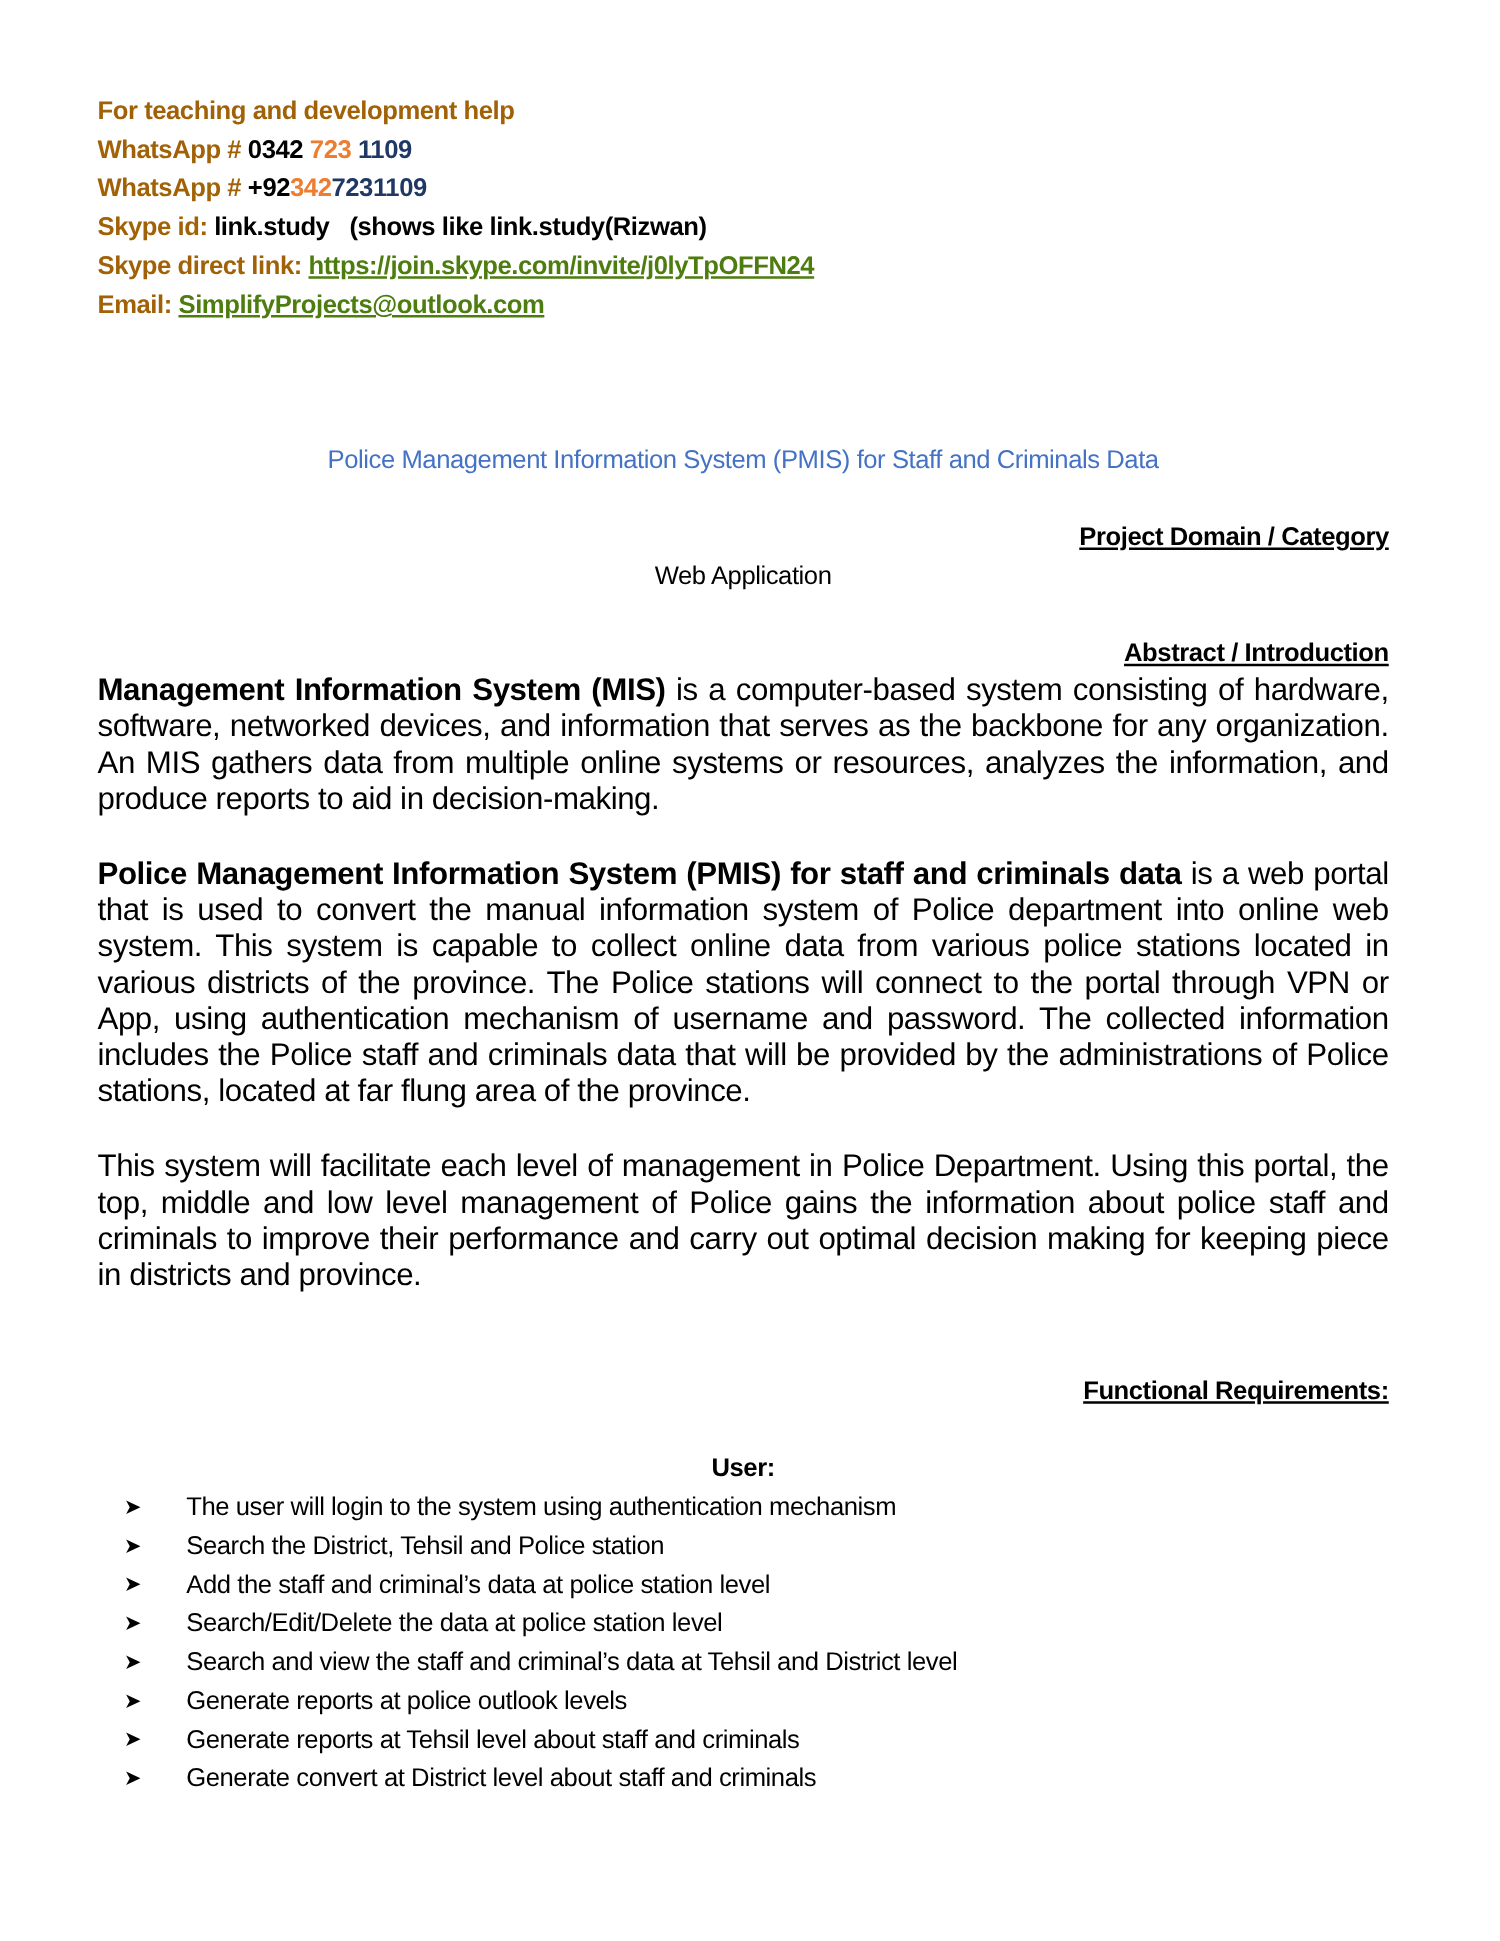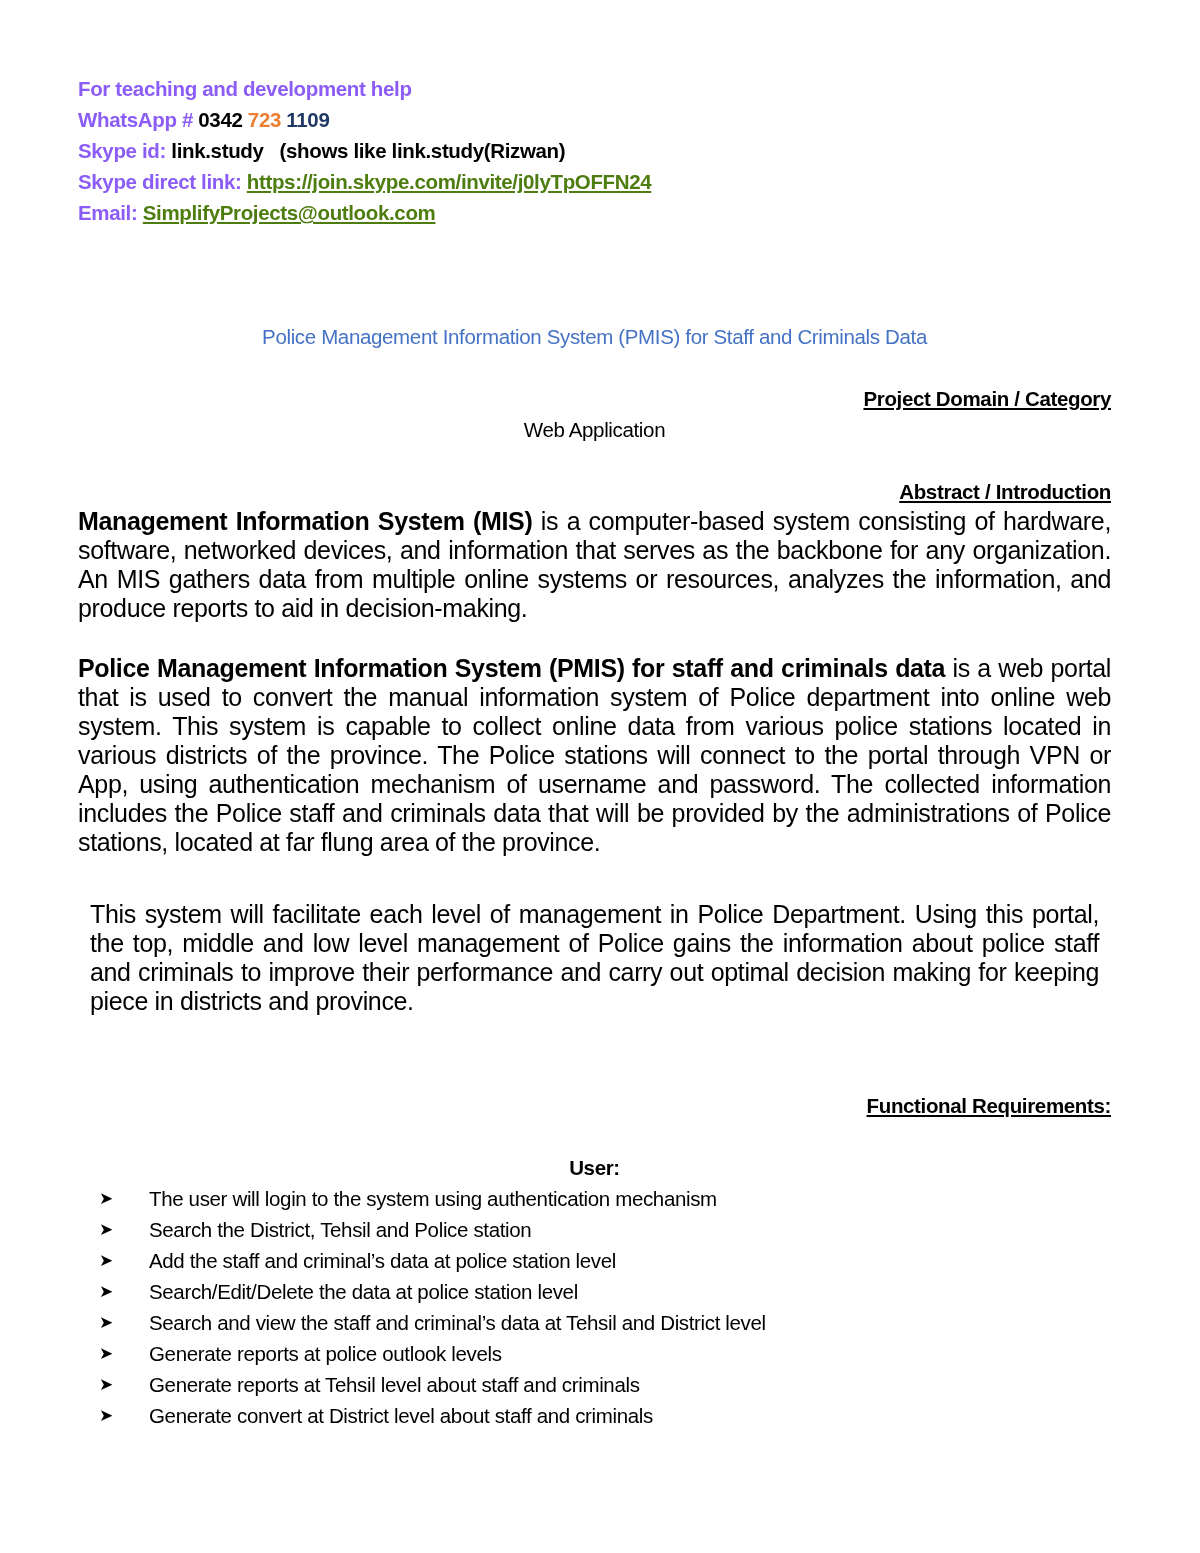--- a/index.html
+++ b/index.html
@@ -1,21 +1,21 @@
 <!DOCTYPE html>
 <html><head>
   <meta charset="utf-8">
   <style>
     html, body { margin: 0; padding: 0; background: #ffffff; }
     body { width: 1200px; height: 1553px; position: relative; overflow: hidden;
            font-family: "Liberation Sans", sans-serif; color: #000; }
     .page { position: absolute; left: 78px; top: 73px; width: 1033px; }
     .ln { font-size: 20.5px; line-height: 31px; height: 31px; white-space: nowrap; letter-spacing: -0.35px; }
     .hdr { font-weight: bold; }
-    .blue { color: #8b5cf6; }
+    .blue { color: #a16207; }
     .black { color: #000000; }
     .orange { color: #ed7d31; }
     .navy { color: #1f3864; text-align: right; }
     a.link { color: #4d7c0f; text-decoration: underline; }
     .title { text-align: center; color: #4472c4; font-size: 20.5px; line-height: 31px; letter-spacing: -0.35px; }
     .h-under { font-weight: bold; text-decoration: underline; font-size: 20.5px; line-height: 31px; letter-spacing: -0.35px; text-align: right; }
     .para { font-size: 25px; line-height: 29px; text-align: justify; text-align-last: left; letter-spacing: -0.35px; }
     .plain { font-size: 20.5px; line-height: 31px; letter-spacing: -0.35px; text-align: center; }
     .gap { height: 31px; }
     ul.req { list-style: none; margin: 0; padding: 0 0 0 21px; }
@@ -27,20 +27,23 @@
 <body>
 
 <div class="page">
 
   <div class="ln hdr blue">For teaching and development help</div>
 
   <div class="ln hdr">
     <span class="blue">WhatsApp # </span><span class="black">0342 </span><span class="orange">723</span><span class="navy"> 1109</span>
   </div>
 
+  <div class="ln hdr">
+    <span class="blue">WhatsApp # </span><span class="black">+92</span><span class="orange">342</span><span class="navy">7231109</span>
+  </div>
 
   <div class="ln hdr">
     <span class="blue">Skype id: </span><span class="black" style="white-space:pre">link.study   (shows like link.study(Rizwan)</span>
   </div>
 
   <div class="ln hdr">
     <span class="blue">Skype direct link: </span><a class="link" href="#">https://join.skype.com/invite/j0lyTpOFFN24</a>
   </div>
 
   <div class="ln hdr">
@@ -62,21 +65,21 @@
 
   <div class="h-under">Abstract / Introduction</div>
   <p class="para" style="margin:0"><b>Management Information System (MIS)</b><span> is a computer-based system consisting of hardware, software, networked devices, and information that serves as the backbone for any organization. An MIS gathers data from multiple online systems or resources, analyzes the information, and produce reports to aid in decision-making.</span></p>
 
   <div class="gap"></div>
 
   <p class="para" style="margin:0"><b>Police Management Information System (PMIS) for staff and criminals data</b><span> is a web portal that is used to convert the manual information system of Police department into online web system. This system is capable to collect online data from various police stations located in various districts of the province. The Police stations will connect to the portal through VPN or App, using authentication mechanism of username and password. The collected information includes the Police staff and criminals data that will be provided by the administrations of Police stations, located at far flung area of the province.</span></p>
 
   <div class="gap"></div>
 
-  <p class="para" style="margin:12px">This system will facilitate each level of management in Police Department. Using this portal, the top, middle and low level management of Police gains the information about police staff and criminals to improve their performance and carry out optimal decision making for keeping piece in districts and province.</p>
+  <p class="para" style="margin:0">This system will facilitate each level of management in Police Department. Using this portal, the top, middle and low level management of Police gains the information about police staff and criminals to improve their performance and carry out optimal decision making for keeping piece in districts and province.</p>
 
   <div class="gap"></div>
   <div class="gap"></div>
 
   <div class="h-under">Functional Requirements:</div>
 
   <div class="gap"></div>
 
   <div class="plain" style="font-weight:bold">User:</div>
 

